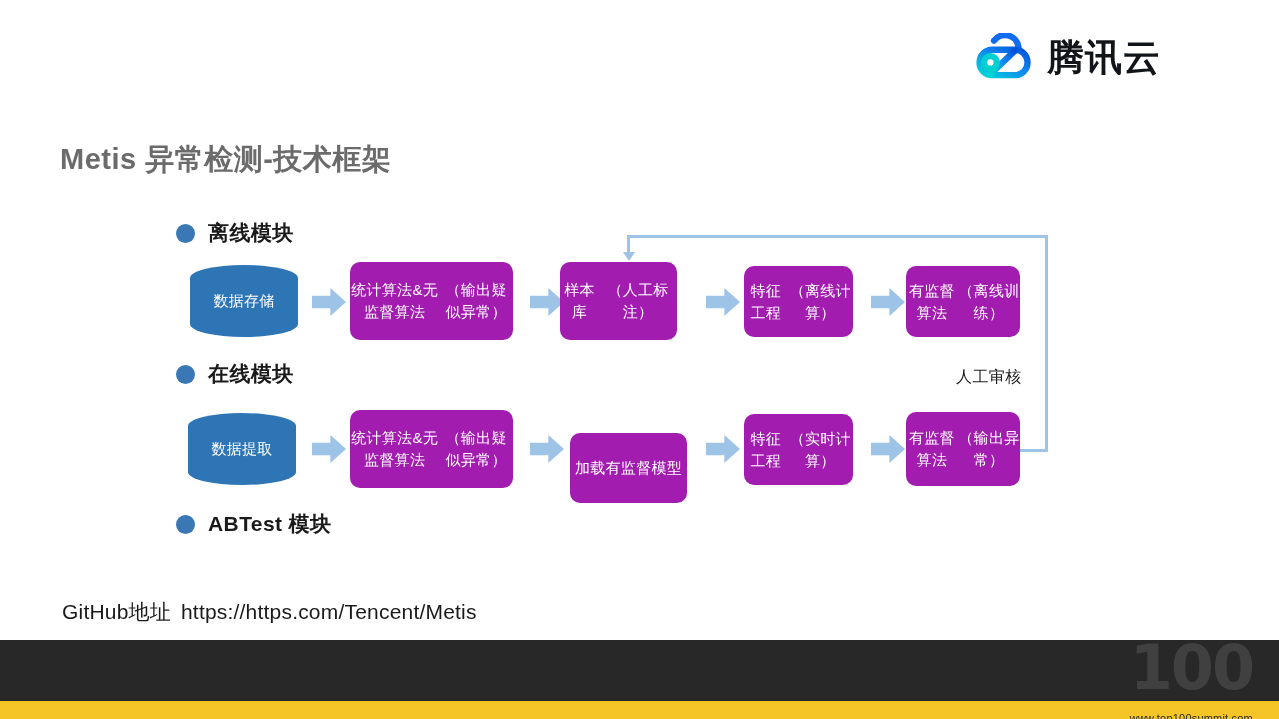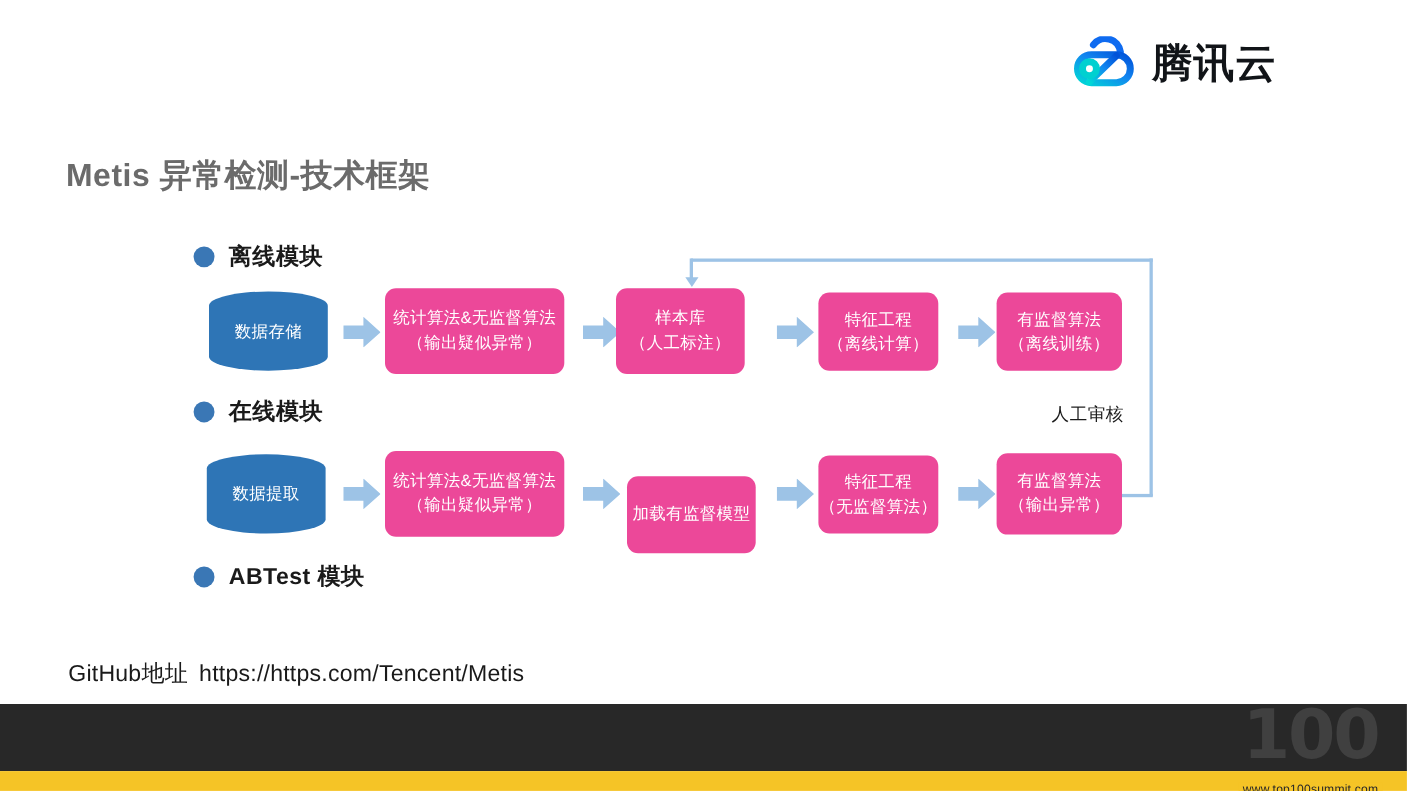--- a/index.html
+++ b/index.html
@@ -48,24 +48,24 @@
     font-size: 21px; font-weight: 700; color: #1a1a1a;
     letter-spacing: 0.4px;
   }
   #sec-offline { left: 176px; top: 219px; }
   #sec-online  { left: 176px; top: 360px; }
   #sec-abtest  { left: 176px; top: 510px; }
 
   
   .node {
     position: absolute;
-    background: #ec4899;
+    background: #a21caf;
     border-radius: 10px;
     color: #ffffff;
-    display: flex; flex-direction: column;
+    display: flex; flex-direction: row;
     align-items: center; justify-content: center;
     text-align: center;
     font-size: 15px; line-height: 1.45;
     letter-spacing: 0.3px;
   }
   .node .l2 { display: block; }
 
   
   .cylinder {
     position: absolute;
@@ -223,21 +223,21 @@
   <div class="arrow" style="left:530px; top:435px; width:34px; height:28px;"></div>
 
   <div class="node" style="left:570px; top:433px; width:117px; height:70px;">
     <span>加载有监督模型</span>
   </div>
 
   <div class="arrow" style="left:706px; top:435px; width:34px; height:28px;"></div>
 
   <div class="node" style="left:744px; top:414px; width:109px; height:71px;">
     <span>特征工程</span>
-    <span class="l2">（无监督算法）</span>
+    <span class="l2">（实时计算）</span>
   </div>
 
   <div class="arrow" style="left:871px; top:435px; width:34px; height:28px;"></div>
 
   <div class="node" style="left:906px; top:412px; width:114px; height:74px;">
     <span>有监督算法</span>
     <span class="l2">（输出异常）</span>
   </div>
 
   <div id="sec-abtest" class="section-header">

